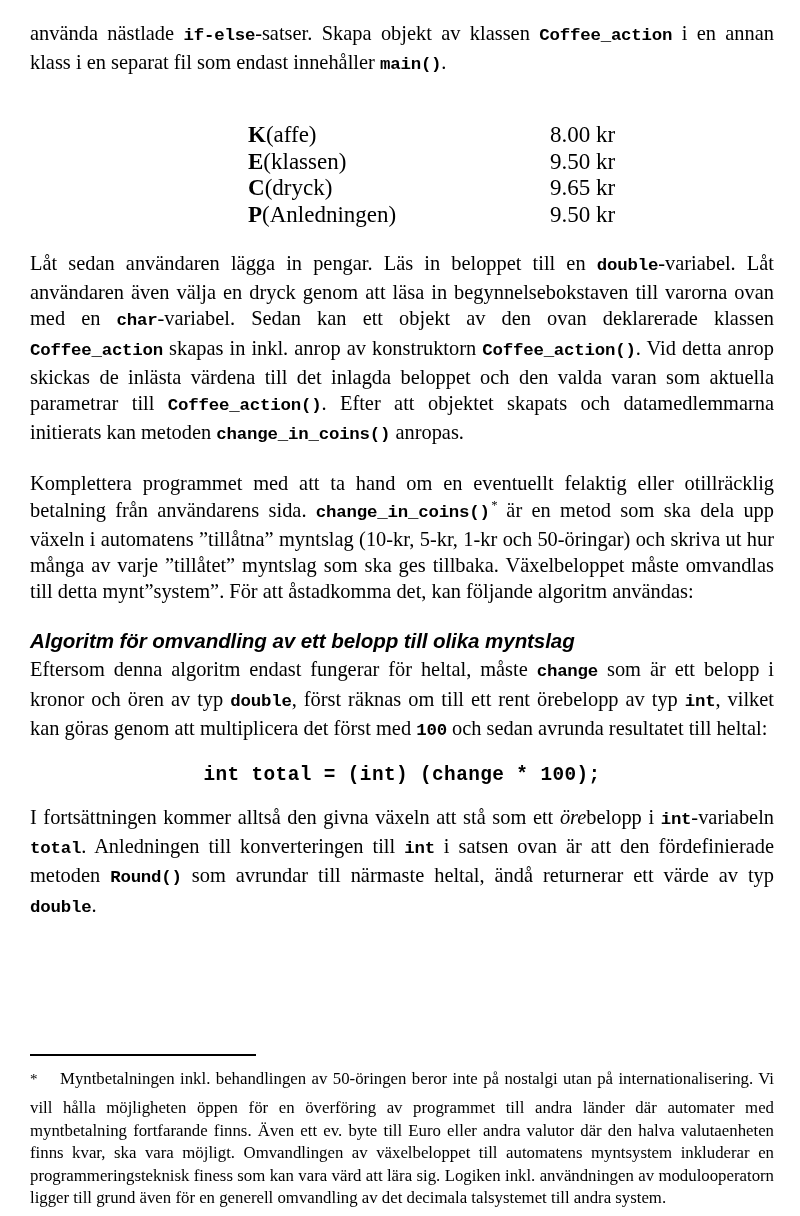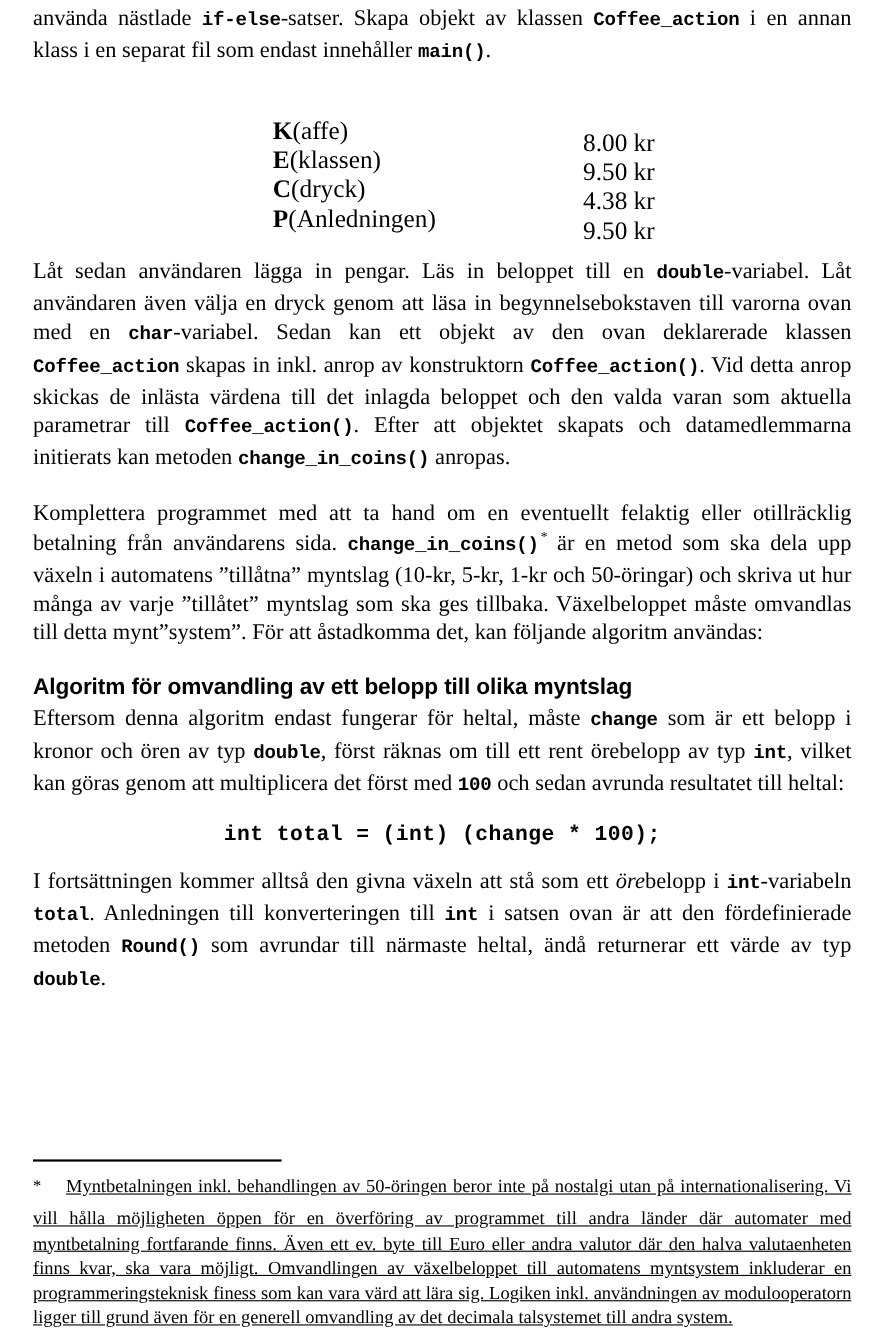--- a/index.html
+++ b/index.html
@@ -12,21 +12,21 @@
     height: 1216px;
     font-family: "Liberation Serif", "DejaVu Serif", serif;
     color: #000000;
     -webkit-font-smoothing: antialiased;
   }
   .page {
     position: relative;
     width: 800px;
     height: 1216px;
     box-sizing: border-box;
-    padding: 4px 26px 0 30px;
+    padding: 20px 26px 0 30px;
     overflow: hidden;
   }
   p, div.para {
     margin: 0;
   }
   .body-text {
     font-size: 20.4px;
     line-height: 26.2px;
     text-align: justify;
     text-justify: inter-word;
@@ -53,29 +53,29 @@
   }
   .menu-row {
     display: block;
     position: relative;
     padding-left: 218px;
     white-space: nowrap;
   }
   .menu-row .item-letter { font-weight: bold; }
   .menu-row .price {
     position: absolute;
-    left: 500px;
+    left: 520px;
     top: 0;
-    margin-top: 11px;
   }
 
   
   .sec-heading {
     font-family: "Liberation Sans", "DejaVu Sans", sans-serif;
     font-weight: bold;
+    font-style: italic;
     font-size: 20.6px;
     line-height: 26px;
     margin: 24px 0 2px 0;
     letter-spacing: -0.1px;
   }
 
   
   .code-line {
     text-align: center;
     margin: 20px 0 18px 0;
@@ -96,21 +96,20 @@
     width: 226px;
     height: 0;
     border-top: 2px solid #000000;
     margin: 0 0 12px 0;
   }
   .footnote-text {
     font-size: 16.8px;
     line-height: 22.6px;
     text-align: justify;
     text-justify: inter-word;
-    text-decoration: underline;
   }
   .fn-sup {
     font-size: 12.5px;
     vertical-align: super;
     line-height: 0;
     font-style: italic;
     padding-left: 1px;
   }
   .fn-lead-mark {
     display: inline-block;
@@ -127,21 +126,21 @@
 <div class="page">
 
   <p class="body-text"><span>använda nästlade </span><span class="mono">if-else</span><span>-satser. Skapa objekt av klassen </span><span class="mono">Coffee_action</span><span> i en annan klass i en separat fil som endast innehåller </span><span class="mono">main()</span><span>.</span></p>
 
   <div class="block-gap"></div>
 
 
   <ul class="menu-list">
     <li class="menu-row"><span class="item-letter">K</span><span>(affe)</span><span class="price">8.00 kr</span></li>
     <li class="menu-row"><span class="item-letter">E</span><span>(klassen)</span><span class="price">9.50 kr</span></li>
-    <li class="menu-row"><span class="item-letter">C</span><span>(dryck)</span><span class="price">4.38 kr</span></li>
+    <li class="menu-row"><span class="item-letter">C</span><span>(dryck)</span><span class="price">9.65 kr</span></li>
     <li class="menu-row"><span class="item-letter">P</span><span>(Anledningen)</span><span class="price">9.50 kr</span></li>
   </ul>
 
   <div class="block-gap"></div>
 
   <p class="body-text"><span>Låt sedan användaren lägga in pengar. Läs in beloppet till en </span><span class="mono">double</span><span>-variabel. Låt användaren även välja en dryck genom att läsa in begynnelsebokstaven till varorna ovan med en </span><span class="mono">char</span><span>-variabel. Sedan kan ett objekt av den ovan deklarerade klassen </span><span class="mono">Coffee_action</span><span> skapas in inkl. anrop av konstruktorn </span><span class="mono">Coffee_action()</span><span>. Vid detta anrop skickas de inlästa värdena till det inlagda beloppet och den valda varan som aktuella parametrar till </span><span class="mono">Coffee_action()</span><span>. Efter att objektet skapats och datamedlemmarna initierats kan metoden </span><span class="mono">change_in_coins()</span><span> anropas.</span></p>
 
   <div class="block-gap"></div>
 
   <p class="body-text"><span>Komplettera programmet med att ta hand om en eventuellt felaktig eller otillräcklig betalning från användarens sida. </span><span class="mono">change_in_coins()</span><sup class="fn-sup">*</sup><span> är en metod som ska dela upp växeln i automatens ”tillåtna” myntslag (10-kr, 5-kr, 1-kr och 50-öringar) och skriva ut hur många av varje ”tillåtet” myntslag som ska ges tillbaka. Växelbeloppet måste omvandlas till detta mynt”system”. För att åstadkomma det, kan följande algoritm användas:</span></p>

